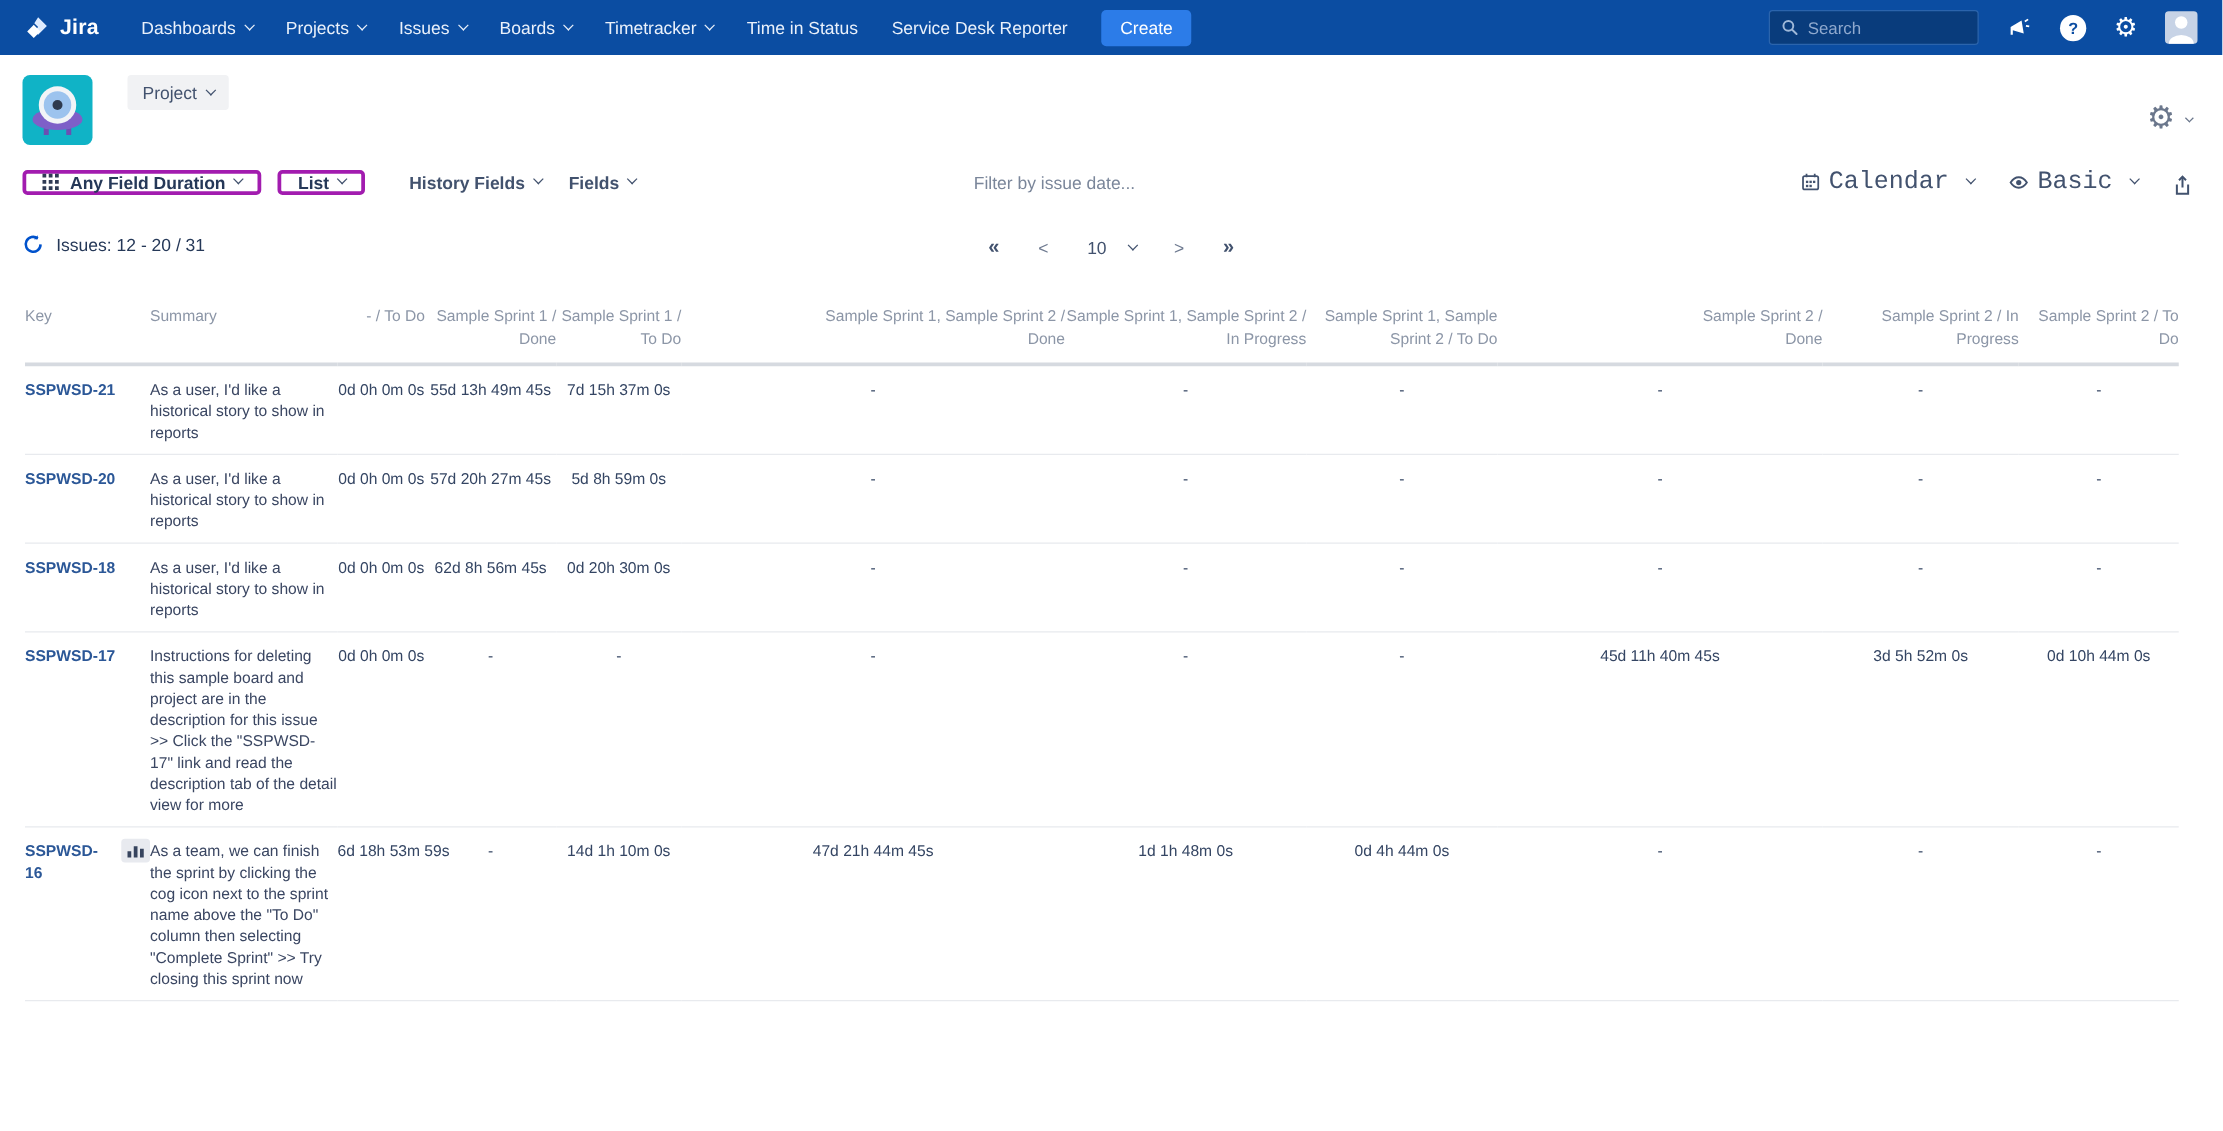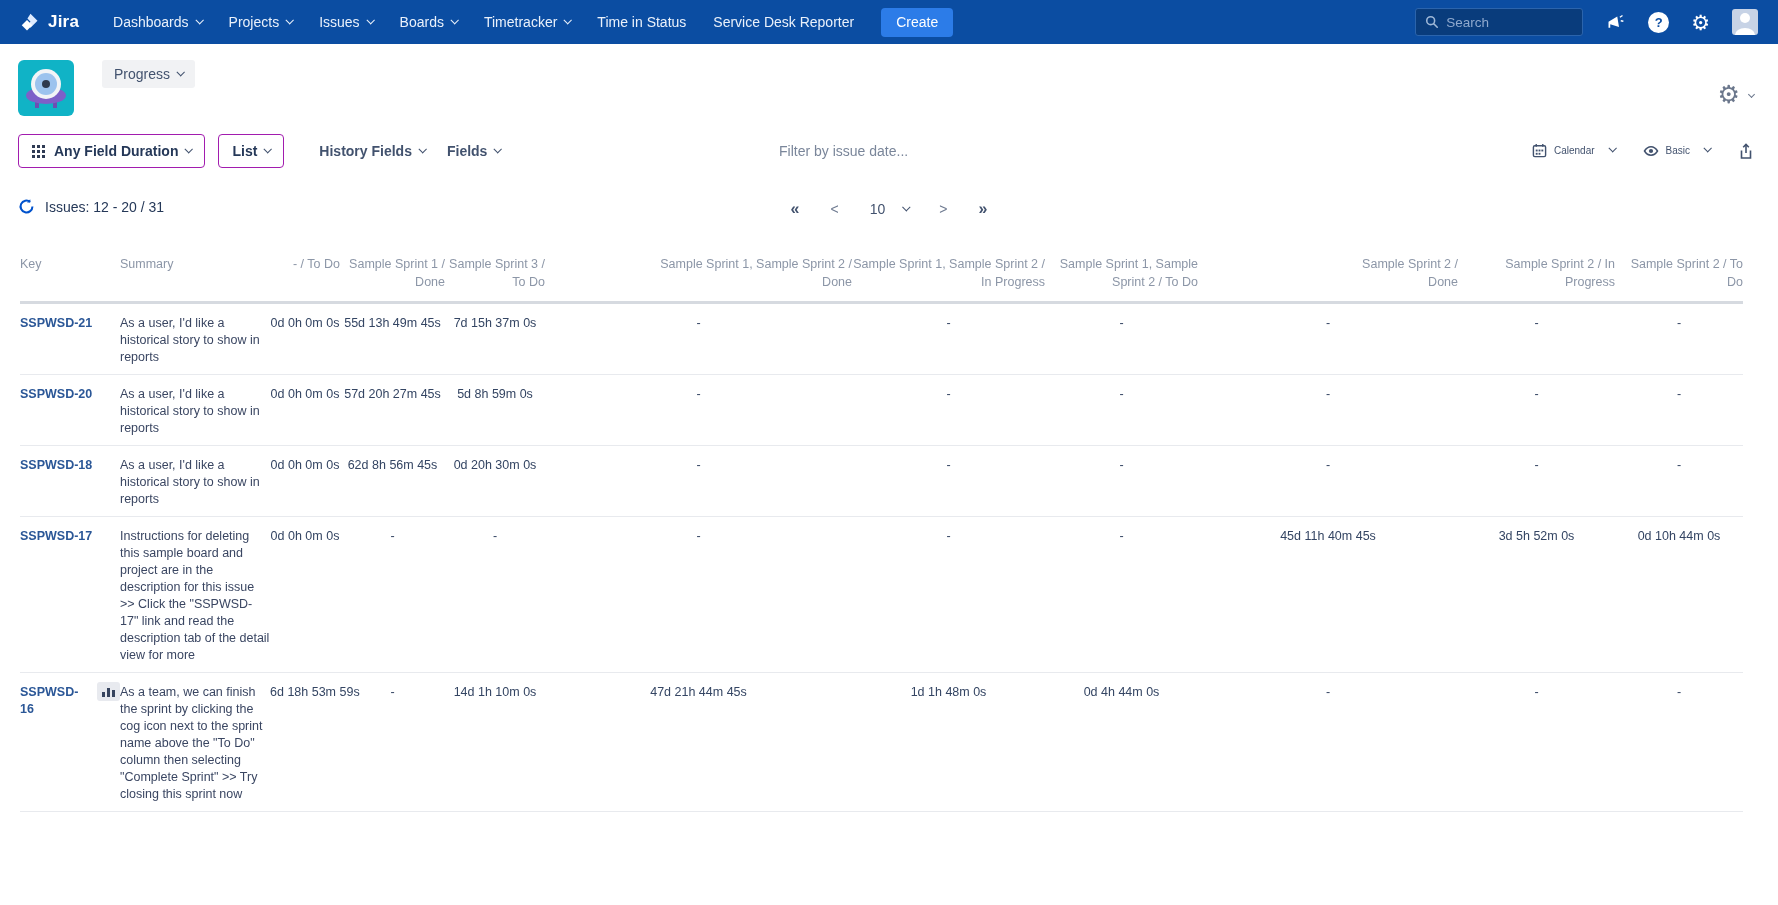--- a/index.html
+++ b/index.html
@@ -55,34 +55,34 @@
     font-family:inherit; cursor:pointer; }
   .chip .chev { border-color:#42526E; }
   .header-actions { margin-left:auto; display:flex; align-items:center; gap:9px;
     padding-top:22px; color:#6B778C; cursor:pointer; }
   .header-gear { font-size:25px; line-height:1; color:#6B778C; }
   .small-chev { width:5px; height:5px; border-right:1.6px solid #6B778C;
     border-bottom:1.6px solid #6B778C; transform:rotate(45deg); display:inline-block; }
 
   
   .toolbar { display:flex; align-items:center; position:relative; padding:6px 24px 12px 18px; }
-  .btn-outline { display:flex; align-items:center; border:1px solid #a21caf; background:#fff;
-    border-radius:4px; height:34px; padding:0 13px; font-weight:bold; color:#253858;
+  .btn-outline { display:flex; align-items:center; border:3px solid #a21caf; background:#fff;
+    border-radius:4px; height:20px; padding:0 13px; font-weight:bold; color:#253858;
     font-size:14px; font-family:inherit; cursor:pointer; margin-right:13px; }
   .btn-outline .chev { border-color:#42526E; }
   .grid-icon { display:inline-grid; grid-template-columns:repeat(3,3px); gap:2px;
     margin-right:9px; }
   .grid-icon i { width:3px; height:3px; background:#2F3B54; }
   .text-dd { display:flex; align-items:center; color:#42526E; font-size:14px;
     margin-left:22px; cursor:pointer;font-weight:bold; }
   .filter-input { position:absolute; left:50%; transform:translateX(-50%); border:none;
     outline:none; width:220px; font-size:14px; font-family:inherit; color:#42526E; }
   .filter-input::placeholder { color:#7A869A; }
-  .toolbar-right { margin-left:auto; display:flex; align-items:flex-start; gap:28px;
-    color:#42526E; font-size:10px; }
+  .toolbar-right { margin-left:auto; display:flex; align-items:flex-end; gap:28px;
+    color:#42526E; font-size:20px;font-family:Liberation Mono, monospace; }
   .tb-item { display:flex; align-items:center; gap:7px; cursor:pointer; }
   .tb-item .chev { border-color:#42526E; }
 
   
   .results-bar { position:relative; display:flex; align-items:center;
     padding:18px 24px 14px 18px; }
   .refresh { margin-right:10px; cursor:pointer; display:flex; }
   .issues-label { font-size:14px; color:#253858; }
   .pagination { position:absolute; left:50%; top:20px; transform:translateX(-50%);
     display:flex; align-items:center; gap:31px; color:#42526E; }
@@ -181,21 +181,21 @@
   <div class="proj-avatar">
     <span class="ufo-leg" style="left:17px;"></span>
     <span class="ufo-leg" style="left:35px;"></span>
     <span class="ufo-saucer"></span>
     <span class="ufo-ring"></span>
     <span class="ufo-dome"></span>
     <span class="ufo-eye"></span>
   </div>
   <div class="proj-meta">
     <button class="chip">
-      <span>Progress</span>
+      <span>Project</span>
       <i class="chev"></i>
     </button>
   </div>
   <div class="header-actions">
     <span class="header-gear">⚙</span>
     <i class="small-chev"></i>
   </div>
 </header>
 
 <div class="toolbar">
@@ -302,21 +302,21 @@
       <col style="width:260px">
     <col style="width:157px">
       <col style="width:128px">
   </colgroup>
   <thead>
     <tr>
       <th class="left"><span class="hw">Key</span></th>
       <th class="left"><span class="hw">Summary</span></th>
       <th class="w3"><span class="hw">- / To Do</span></th>
       <th class="w4"><span class="hw">Sample Sprint 1 / Done</span></th>
-      <th class="w5"><span class="hw">Sample Sprint 3 / To Do</span></th>
+      <th class="w5"><span class="hw">Sample Sprint 1 / To Do</span></th>
       <th class="w6"><span class="hw">Sample Sprint 1, Sample Sprint 2 / Done</span></th>
       <th class="w7"><span class="hw">Sample Sprint 1, Sample Sprint 2 / In Progress</span></th>
       <th class="w8"><span class="hw">Sample Sprint 1, Sample Sprint 2 / To Do</span></th>
       <th class="w9"><span class="hw">Sample Sprint 2 / Done</span></th>
       <th class="w10"><span class="hw">Sample Sprint 2 / In Progress</span></th>
       <th class="w11"><span class="hw">Sample Sprint 2 / To Do</span></th>
     </tr>
   </thead>
   <tbody>
     <tr>

